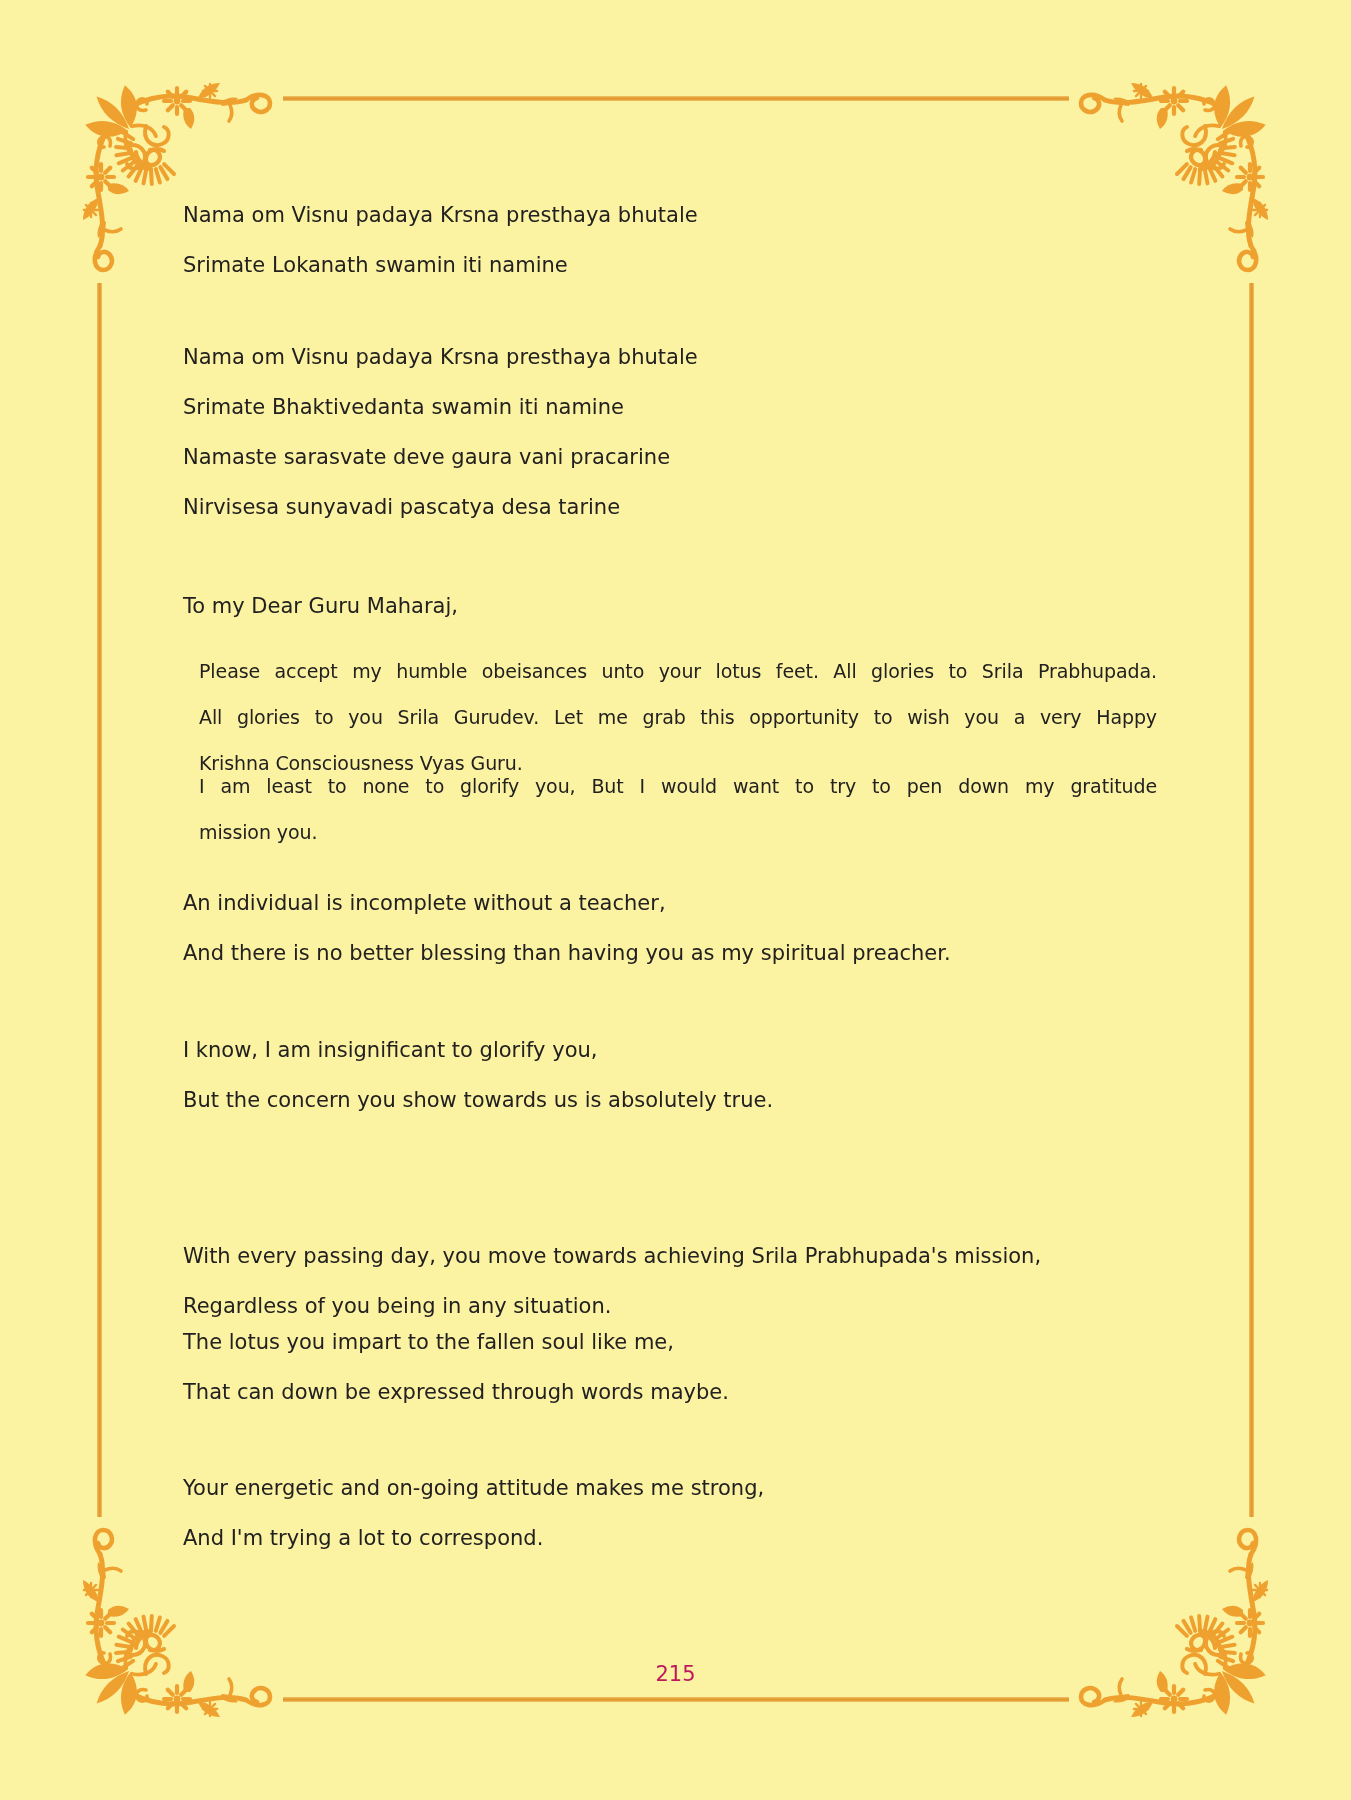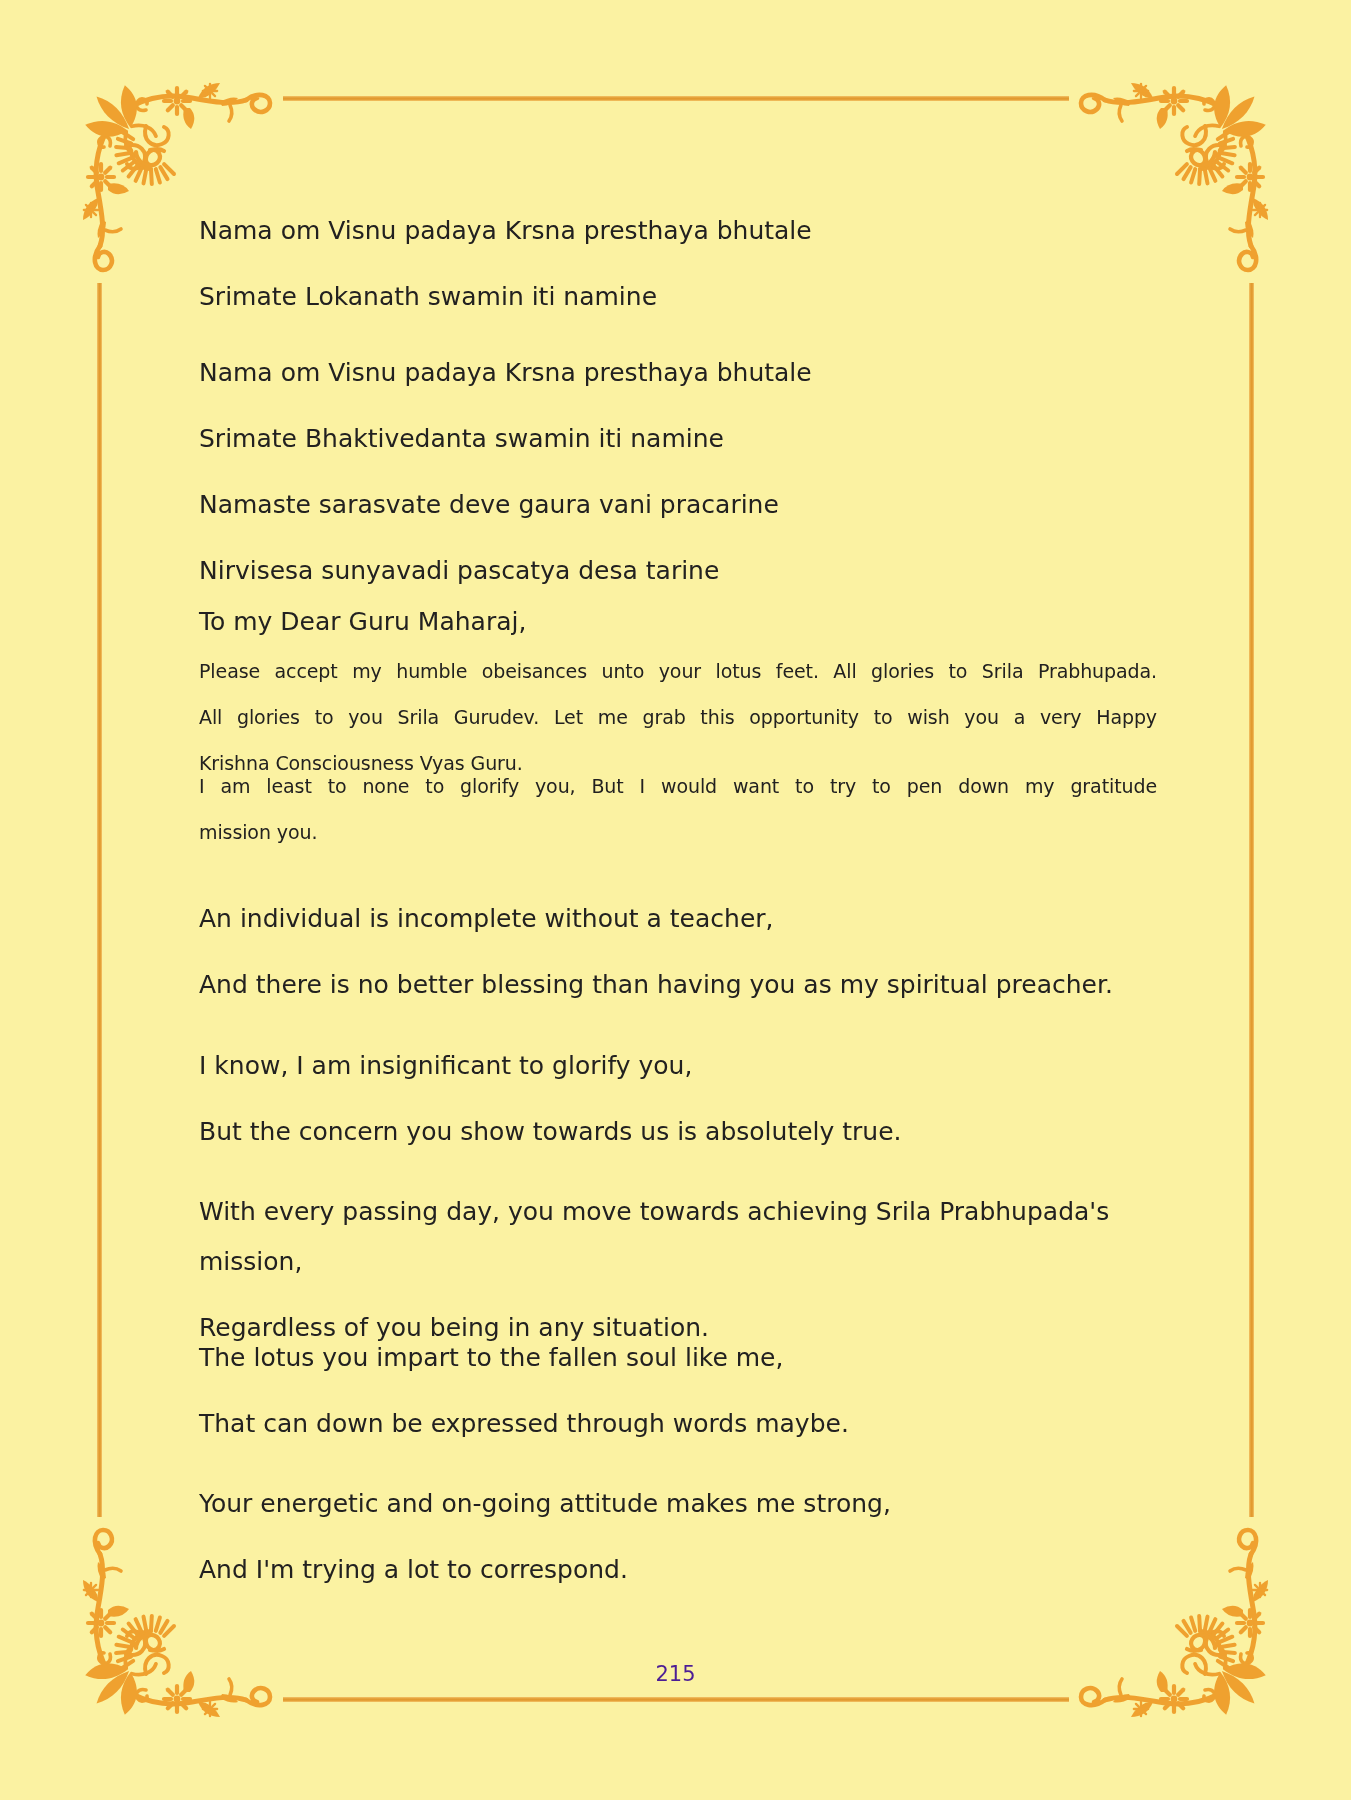--- a/index.html
+++ b/index.html
@@ -20,27 +20,27 @@
   .line-left   { left: 97px;  top: 283px;  width: 5px;  height: 1234px; }
   .line-right  { left: 1249px;top: 283px;  width: 5px;  height: 1234px; }
   
   .corner { position: absolute; width: 205px; height: 205px; }
   .corner.tl { left: 80px;  top: 80px; }
   .corner.tr { left: 1066px; top: 80px;  transform: scaleX(-1); }
   .corner.bl { left: 80px;  top: 1515px; transform: scaleY(-1); }
   .corner.br { left: 1066px; top: 1515px; transform: scale(-1,-1); }
   
   .tblock { position: absolute; left: 183px; width: 990px; }
-  .verse  { font-size: 25px; line-height: 50px; margin: 16px; }
+  .verse  { font-size: 21px; line-height: 50px; margin: 0; }
   .pline  { font-size: 19px; line-height: 30px; margin: 16px; letter-spacing: -0.1px; }
   .just   { text-align: justify; text-align-last: justify; }
   .pagenum {
     position: absolute; left: 0; right: 0; top: 1662px;
     text-align: center; font-size: 21px; line-height: 24px;
-    color: #4c1d95;
+    color: #be185d;
   }
 </style>
 </head>
 <body>
 
 <div class="page">
 
   <svg class="corner tl" viewBox="0 0 205 205" aria-hidden="true">
     <defs>
       <g id="flower8">
@@ -199,21 +199,21 @@
   </div>
 
   <div class="tblock" style="top:878px">
     <p class="verse">An individual is incomplete without a teacher,</p>
     <p class="verse">And there is no better blessing than having you as my spiritual preacher.</p>
   </div>
   <div class="tblock" style="top:1025px">
     <p class="verse">I know, I am insignificant to glorify you,</p>
     <p class="verse">But the concern you show towards us is absolutely true.</p>
   </div>
-  <div class="tblock" style="top:1171px">
+  <div class="tblock" style="top:1231px">
     <p class="verse">With every passing day, you move towards achieving Srila Prabhupada's mission,</p>
     <p class="verse">Regardless of you being in any situation.</p>
   </div>
   <div class="tblock" style="top:1317px">
     <p class="verse">The lotus you impart to the fallen soul like me,</p>
     <p class="verse">That can down be expressed through words maybe.</p>
   </div>
   <div class="tblock" style="top:1463px">
     <p class="verse">Your energetic and on-going attitude makes me strong,</p>
     <p class="verse">And I'm trying a lot to correspond.</p>

